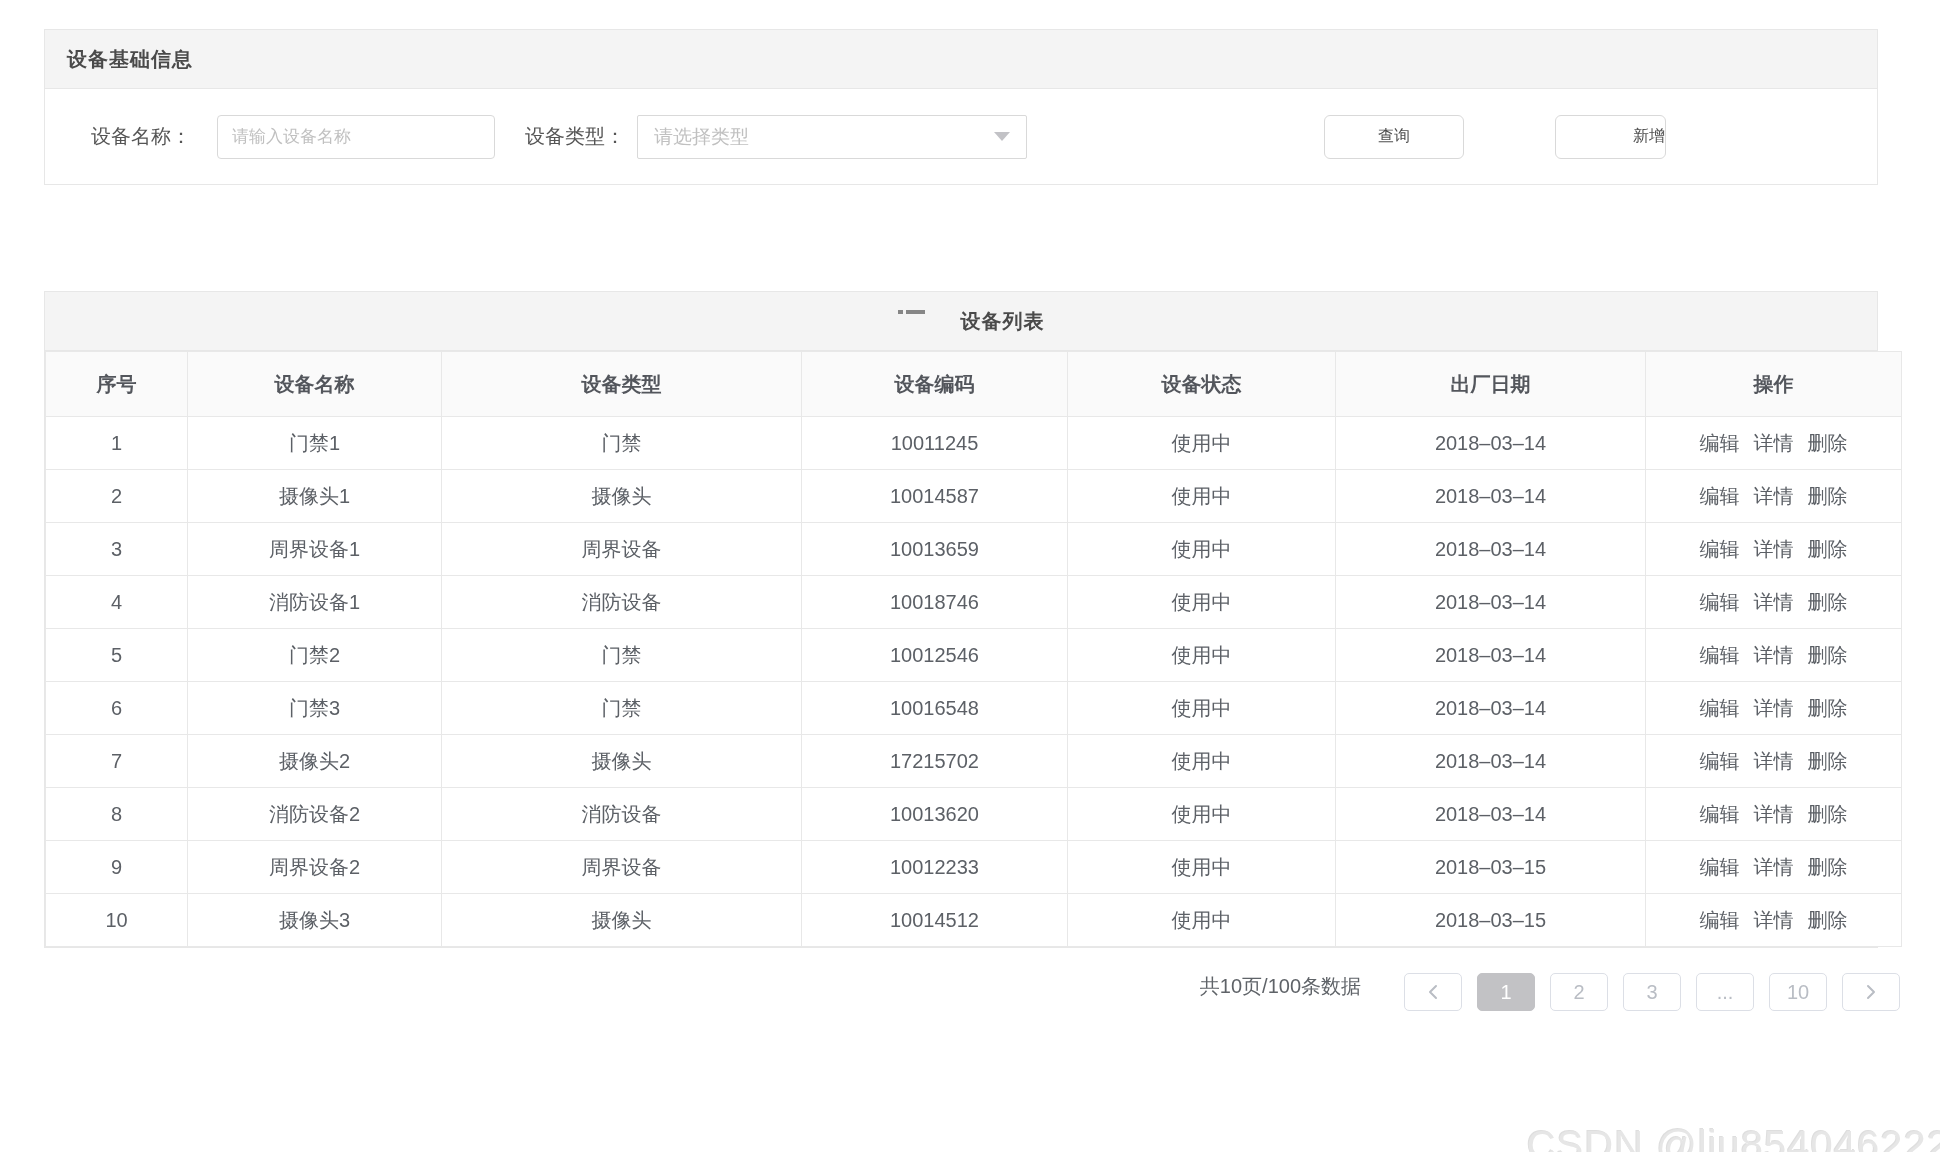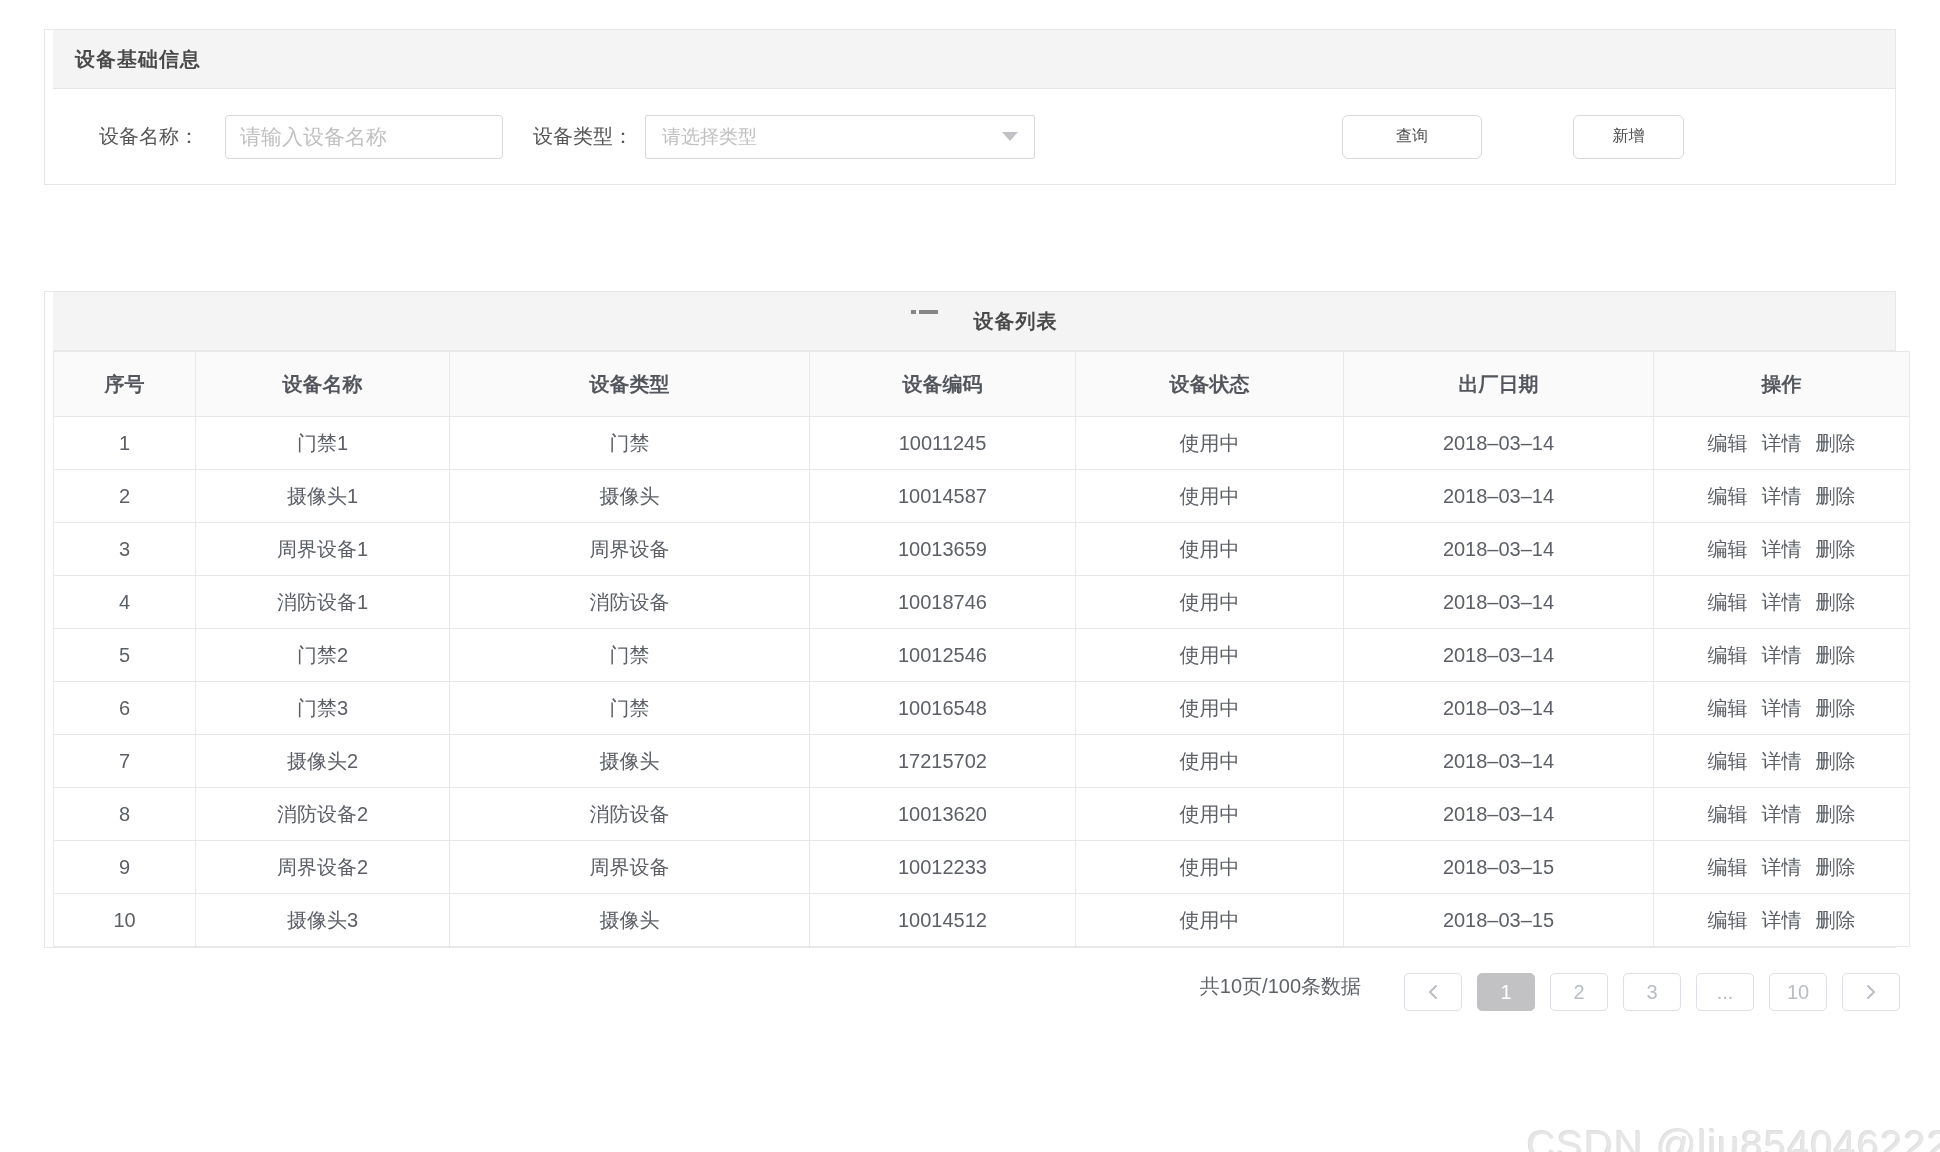--- a/index.html
+++ b/index.html
@@ -5,21 +5,21 @@
   * { box-sizing: border-box; margin: 0; padding: 0; }
   html, body { width: 1940px; height: 1152px; overflow: hidden; }
   body {
     font-family: "Liberation Sans", "DejaVu Sans", sans-serif;
     background: #ffffff;
     color: #5c6066;
   }
   .page { position: relative; width: 1940px; height: 1152px; }
 
   
-  .panel { margin-left: 44px; margin-right: 44px; border: 1px solid var(--panel-border, #e7e7e7); background: #fff; padding-left: 8px; }
+  .panel { margin-left: 44px; margin-right: 62px; border: 1px solid var(--panel-border, #e7e7e7); background: #fff; }
   .filter-panel { margin-top: 29px; }
   .table-panel  { margin-top: 106px; }
 
   .panel-header {
     height: 59px;
     background: var(--panel-header-bg, #f4f4f4);
     border-bottom: 1px solid var(--panel-border, #e7e7e7);
     display: flex; align-items: center;
     padding-left: 22px;
   }
@@ -29,21 +29,21 @@
   .panel-body {
     height: 95px;
     display: flex; align-items: center;
     padding-left: 46px;
   }
   .form-label { font-size: 20px; color: #555; white-space: nowrap; }
   .text-input {
     width: 278px; height: 44px;
     margin-left: 26px;
     border: 1px solid #d9d9d9; border-radius: 4px;
-    padding: 0 14px; font-size: 21px; color: #5c6066;
+    padding: 0 14px; font-size: 17px; color: #5c6066;
     outline: none; background: #fff;
     font-family: inherit;
   }
   .text-input::placeholder { color: #c0c0c0; }
   .lbl2 { margin-left: 30px; font-family: Liberation Mono, monospace; }
   .select {
     width: 390px; height: 44px;
     margin-left: 12px;
     border: 1px solid #d9d9d9; border-radius: 2px;
     display: flex; align-items: center; justify-content: space-between;
@@ -56,21 +56,21 @@
     border-right: 8px solid transparent;
     border-top: 9px solid #c2c2c6;
   }
   .btn {
     height: 44px; background: #fff;
     border: 1px solid #d9d9d9; border-radius: 6px;
     font-size: 16px; color: #4f4f4f; cursor: pointer;
     font-family: inherit;
   }
   .query-btn { width: 140px; margin-left: auto; }
-  .add-btn   { width: 111px; margin-left: 91px; margin-right: 211px; }
+  .add-btn   { width: 111px; margin-left: 91px; margin-right: 211px; text-align: right; }
 
   
   .list-icon { width: 27px; height: 22px; display: inline-block; margin-left: -1px; }
   .list-icon .li-row {
     height: 4px; margin-bottom: 2px;
     background: linear-gradient(to right, #868686 0 5px, transparent 5px 8px, #868686 8px 27px);
   }
   .list-icon .li-row:last-child { margin-bottom: 0; }
   .table-panel .panel-header { padding-left: 21px; justify-content: center; }
   .table-panel .panel-title { margin-left: 36px; }

